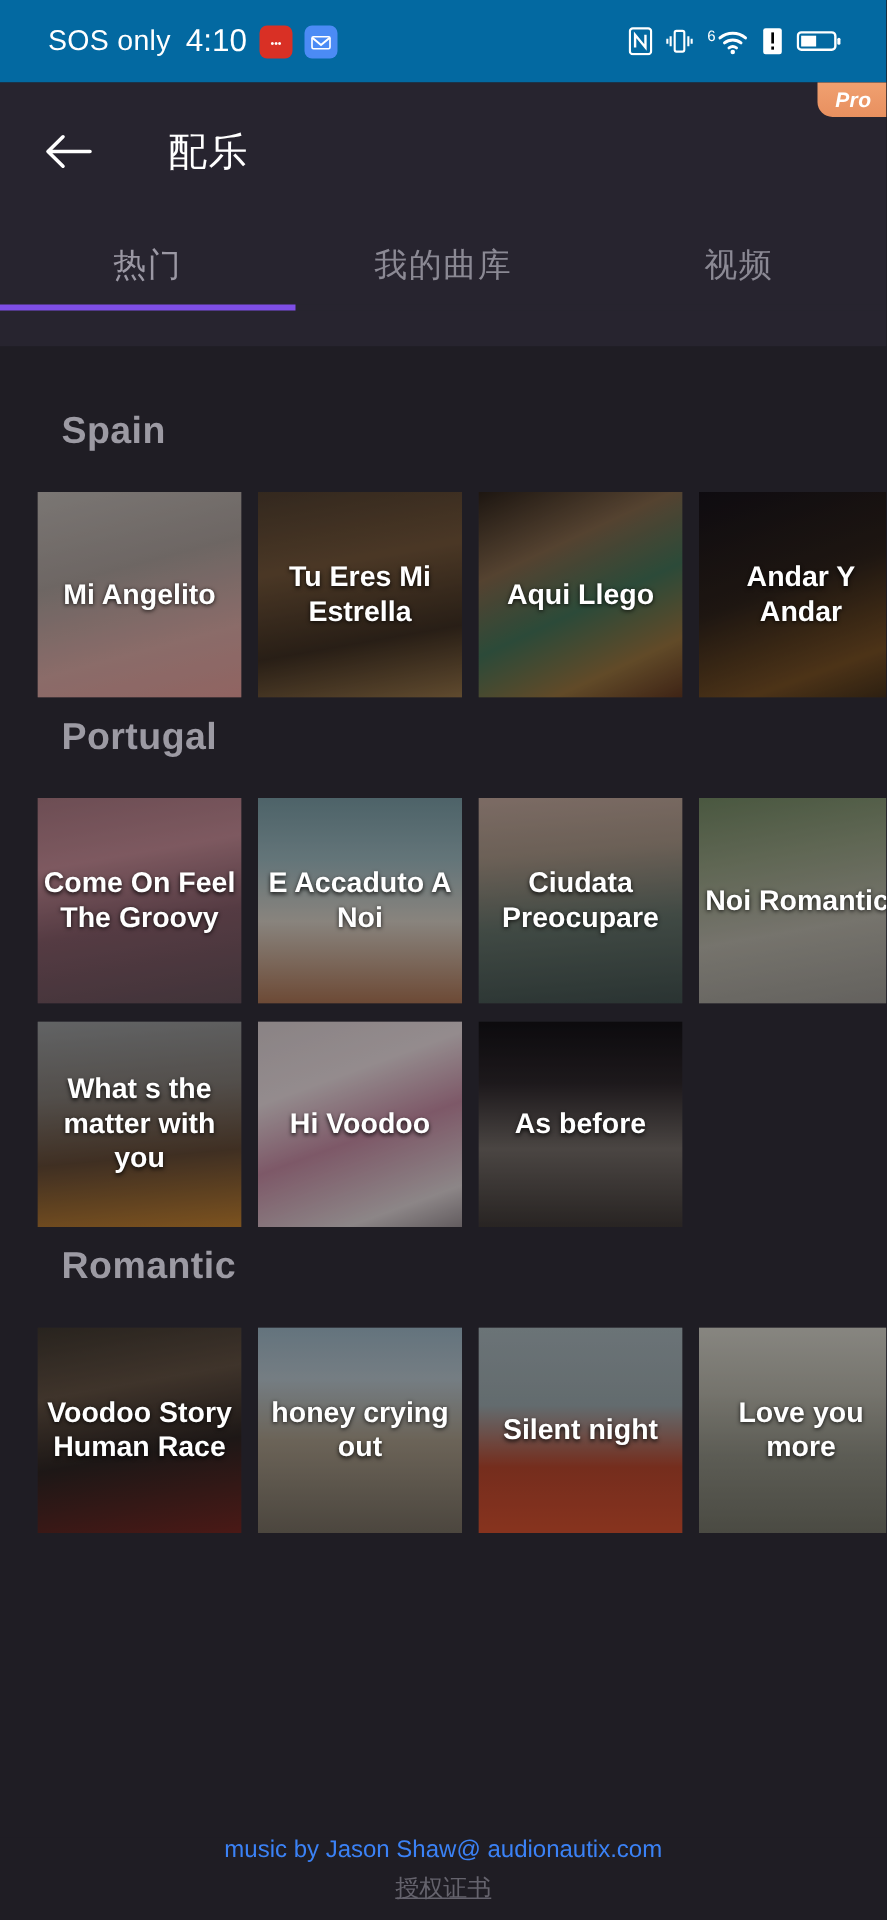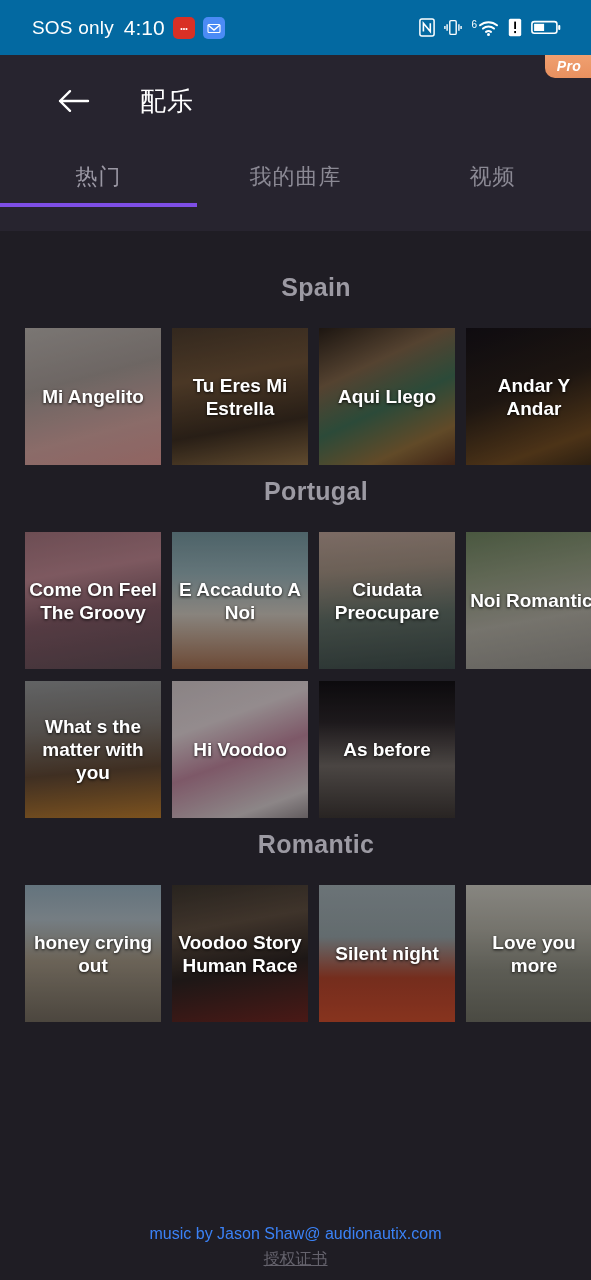--- a/index.html
+++ b/index.html
@@ -68,21 +68,20 @@
   .app-header {
     background: #27242f;
     height: 176px;
     position: relative;
   }
   .title-row {
     display: flex;
     align-items: center;
     height: 92px;
     padding-left: 28px;
-    margin-left: 28px;
   }
   .back-arrow {
     width: 36px;
     height: 36px;
     display: flex;
     align-items: center;
     justify-content: center;
     cursor: pointer;
   }
   .page-title {
@@ -148,21 +147,20 @@
   }
   .section { padding-top: 12px; }
   .section:first-child { padding-top: 42px; }
   .section-title {
     font-size: 25px;
     font-weight: bold;
     color: #9c9aa3;
     padding-left: 41px;
     margin-bottom: 26px;
     letter-spacing: 0.3px;
-    text-align: center;
   }
   .card-row {
     display: flex;
     gap: 11px;
     padding-left: 25px;
     overflow: hidden;
   }
   .card {
     position: relative;
     flex: 0 0 136px;
@@ -362,28 +360,28 @@
             <div class="card-art" style="background: linear-gradient(rgb(18, 16, 20) 0%, rgb(42, 36, 40) 30%, rgb(107, 100, 96) 62%, rgb(58, 52, 50) 100%);"></div>
             <div class="card-scrim"></div>
             <div class="card-label">As before</div>
           </div>
         </div>
       </div>
       <div class="section">
         <div class="section-title">Romantic</div>
         <div class="card-row">
           <div class="card">
+            <div class="card-art" style="background: linear-gradient(170deg, rgb(58, 51, 44) 0%, rgb(91, 75, 62) 30%, rgb(42, 34, 32) 60%, rgb(107, 36, 32) 100%);"></div>
+            <div class="card-scrim"></div>
+            <div class="card-label">Voodoo Story Human Race</div>
+          </div>
+          <div class="card">
             <div class="card-art" style="background: linear-gradient(rgb(143, 166, 180) 0%, rgb(168, 180, 188) 25%, rgb(154, 143, 126) 55%, rgb(109, 101, 90) 100%);"></div>
             <div class="card-scrim"></div>
             <div class="card-label">honey crying out</div>
-          </div>
-          <div class="card">
-            <div class="card-art" style="background: linear-gradient(170deg, rgb(58, 51, 44) 0%, rgb(91, 75, 62) 30%, rgb(42, 34, 32) 60%, rgb(107, 36, 32) 100%);"></div>
-            <div class="card-scrim"></div>
-            <div class="card-label">Voodoo Story Human Race</div>
           </div>
           <div class="card">
             <div class="card-art" style="background: linear-gradient(rgb(154, 166, 171) 0%, rgb(142, 154, 158) 38%, rgb(168, 65, 42) 68%, rgb(194, 74, 44) 100%);"></div>
             <div class="card-scrim"></div>
             <div class="card-label">Silent night</div>
           </div>
           <div class="card">
             <div class="card-art" style="background: linear-gradient(rgb(194, 192, 184) 0%, rgb(168, 166, 156) 32%, rgb(133, 133, 122) 62%, rgb(107, 107, 96) 100%);"></div>
             <div class="card-scrim"></div>
             <div class="card-label">Love you more</div>

